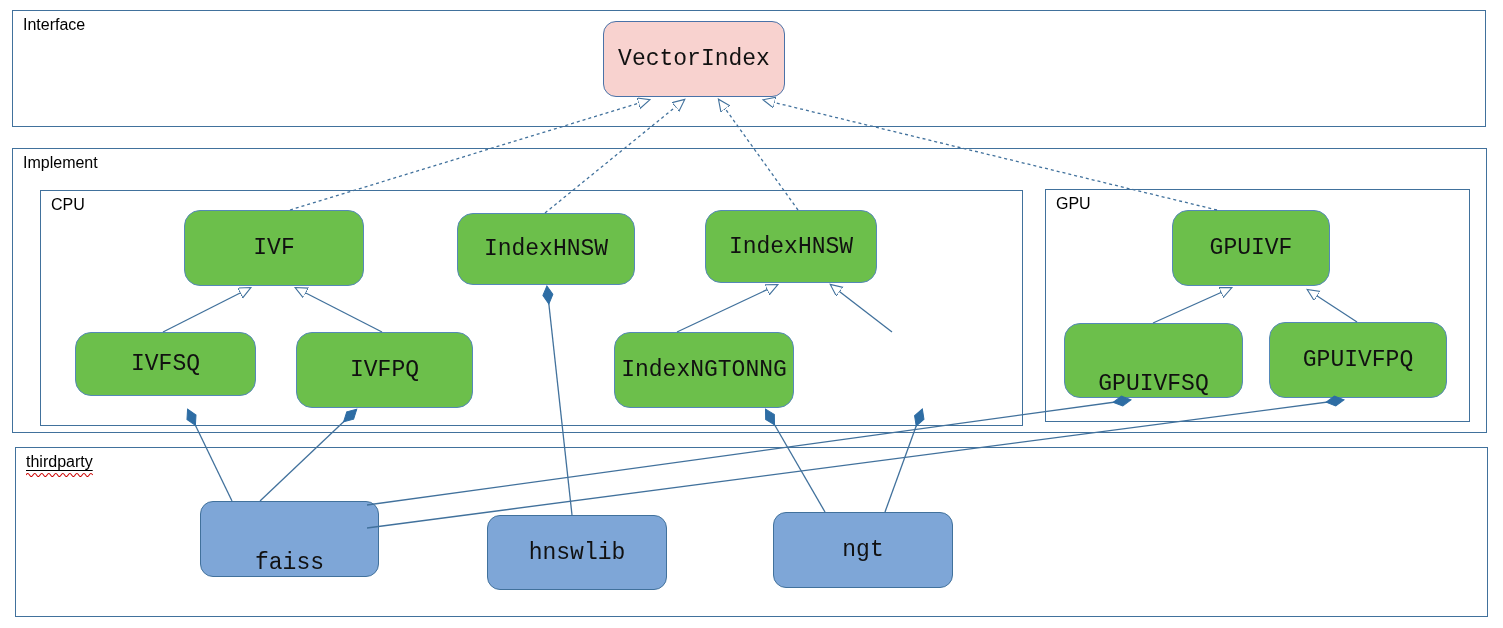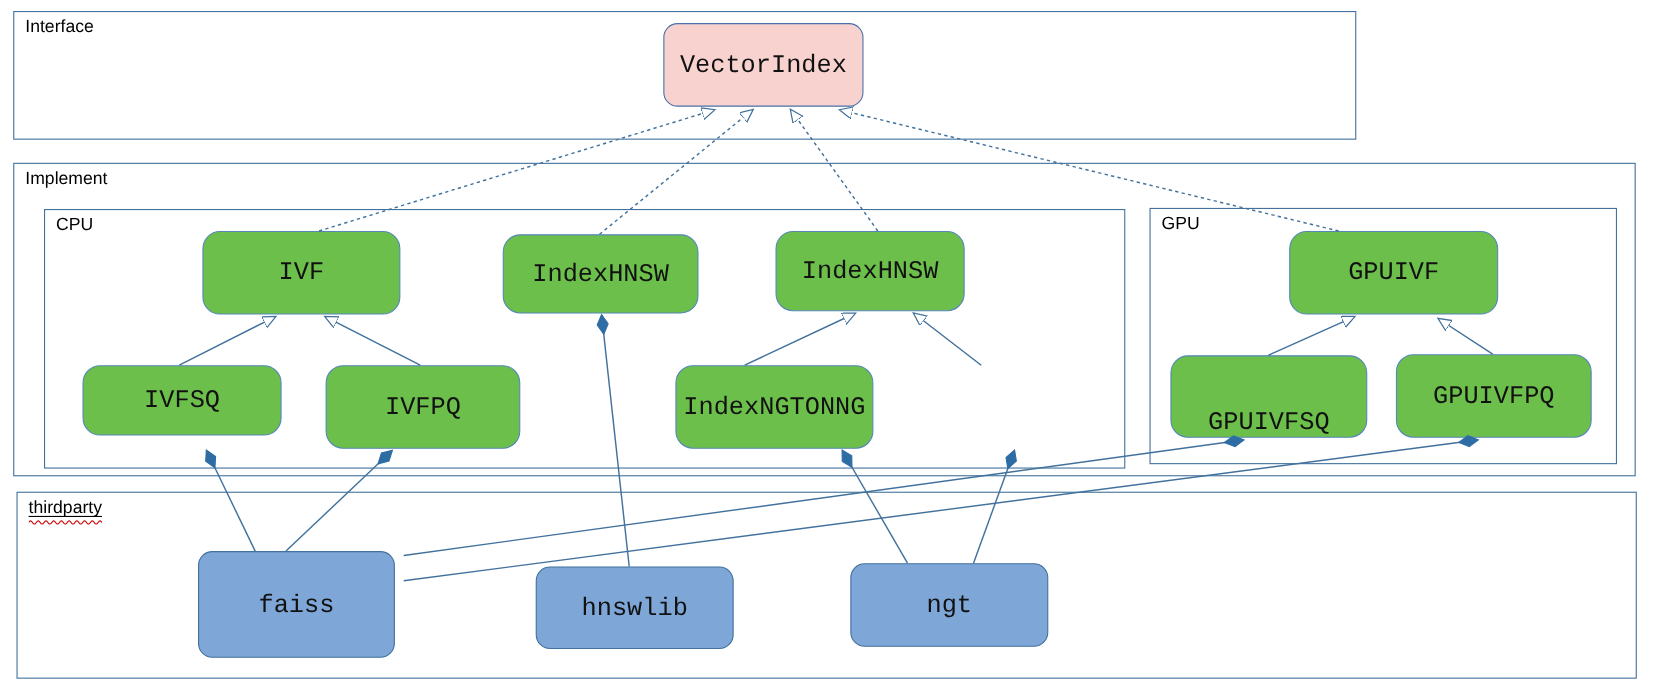--- a/index.html
+++ b/index.html
@@ -30,21 +30,21 @@
   .container { z-index:1; }
   .node { z-index:4; }
   .tp-label { text-decoration:underline; text-underline-offset:3px; text-decoration-thickness:1px; position:relative; display:inline-block; }
   .squiggle { position:absolute; left:0; bottom:-6px; width:100%; height:5px; }
 </style>
 </head>
 <body>
 
 <div class="canvas">
 
-  <div class="container" style="left:12px; top:10px; width:1221px; height:117px;">
+  <div class="container" style="left:12px; top:10px; width:1474px; height:117px;">
     <span class="container-label">Interface</span>
   </div>
 
   <div class="container" style="left:12px; top:148px; width:1475px; height:285px;">
     <span class="container-label">Implement</span>
   </div>
 
   <div class="container" style="left:40px; top:190px; width:983px; height:236px;">
     <span class="container-label">CPU</span>
   </div>
@@ -84,33 +84,33 @@
 
   <div class="node green" style="left:296px; top:332px; width:177px; height:76px;">
     <span>IVFPQ</span>
   </div>
 
   <div class="node green" style="left:614px; top:332px; width:180px; height:76px;">
     <span>IndexNGTONNG</span>
   </div>
 
 
-  <div class="node green" style="left:1172px; top:210px; width:190px; height:76px;">
+  <div class="node green" style="left:1172px; top:210px; width:158px; height:76px;">
     <span>GPUIVF</span>
   </div>
 
   <div class="node green" style="left:1064px; top:323px; width:179px; height:75px;align-items:flex-end;">
     <span>GPUIVFSQ</span>
   </div>
 
   <div class="node green" style="left:1269px; top:322px; width:178px; height:76px;">
     <span>GPUIVFPQ</span>
   </div>
 
-  <div class="node blue" style="left:180px; top:501px; width:179px; height:97px;">
+  <div class="node blue" style="left:200px; top:501px; width:179px; height:76px;align-items:flex-end;">
     <span>faiss</span>
   </div>
 
   <div class="node blue" style="left:487px; top:515px; width:180px; height:75px;">
     <span>hnswlib</span>
   </div>
 
   <div class="node blue" style="left:773px; top:512px; width:180px; height:76px;">
     <span>ngt</span>
   </div>

